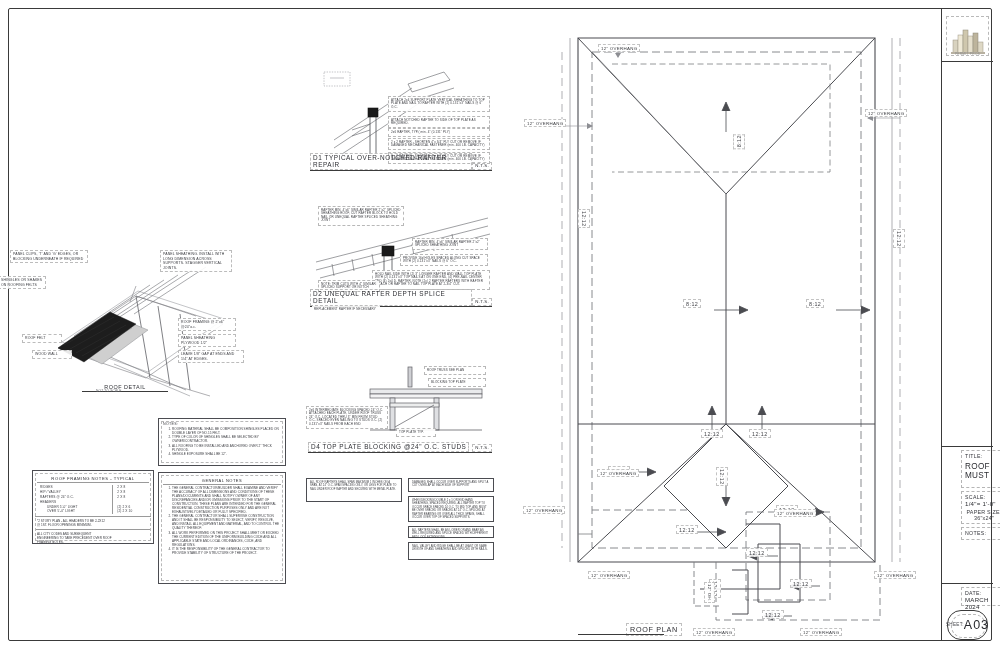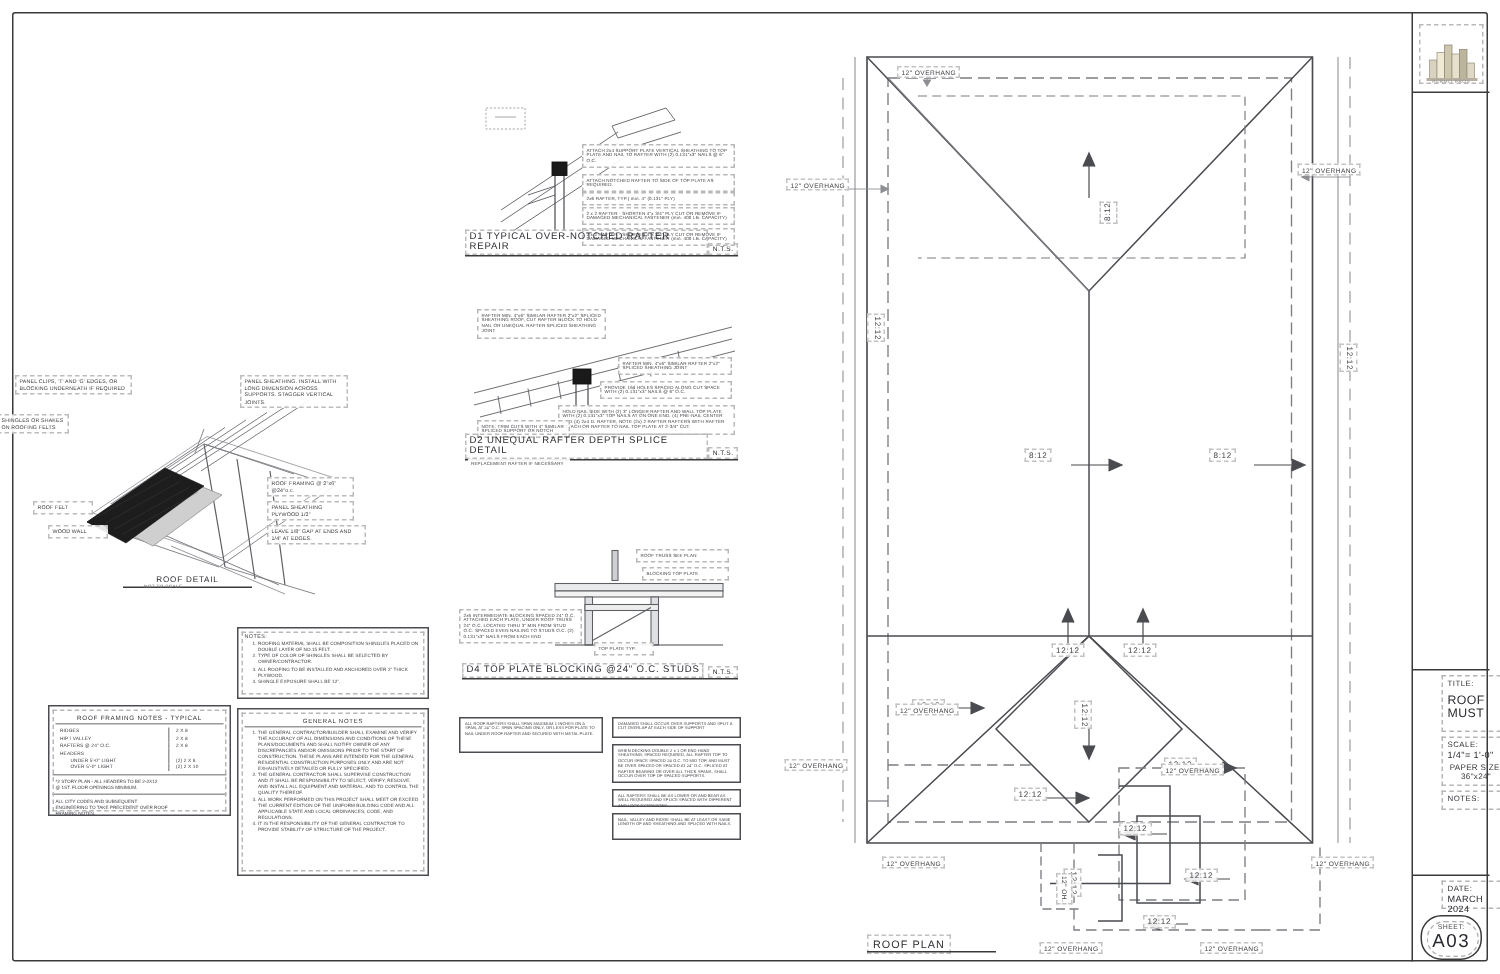--- a/index.html
+++ b/index.html
@@ -57,21 +57,21 @@
     border: 1px dashed #b5b5b5;
     padding: 2px 2px 3px 3px;
   }
   .tb-label { font-size: 5.2px; color: #33343a; letter-spacing: .35px; }
   .tb-value { font-size: 8.2px; color: #2b2c31; letter-spacing: .3px; line-height: 1.15; }
   .tb-value-sm { font-size: 6.1px; color: #2b2c31; letter-spacing: .25px; }
   .tb-value-xs { font-size: 5.4px; color: #3a3b40; letter-spacing: .2px; text-align:center; }
   .sheet-oval {
     position: absolute; left: 5px; width: 41px; height: 30px;
     border: 1.2px solid #3a3a3a; border-radius: 14px;
-    display: flex; flex-direction: column;
+    display: flex; 
     align-items: center; justify-content: center;
   }
   .sheet-oval-inner {
     position:absolute; left:3px; top:3px; width:35px; height:24px;
     border: 1px dashed #b5b5b5; border-radius: 12px;
   }
   .sheet-label { font-size: 4.6px; color: #4a4b50; letter-spacing: .3px; position:relative; margin-top:-1px;}
   .sheet-num { font-size: 12.5px; color: #2a2b30; letter-spacing: 1px; position:relative;}
 
   
@@ -143,21 +143,21 @@
     border: 1px dashed #c3c3c3;
     background: rgba(255,255,255,.92);
     padding: .5px 2px;
     white-space: nowrap;
   }
   .ohang.vert { writing-mode: vertical-rl; }
 
   .plan-title {
     position: absolute;
     font-size: 7.2px; letter-spacing: .7px; color: #2c2d32;
-    border: 1px dashed #c0c0c0; padding: 1px 3px;
+    border: 1px dashed #c0c0c0; padding: 1px 3px; margin-left: 48px;
   }
   .plan-title-rule {
     position: absolute; height: 0; border-top: 1.1px solid #3a3a3a;
   }
 
   
   .iso-label {
     position: absolute;
     font-size: 3.5px; line-height: 1.3; color: #3a3b40;
     border: 1px dashed #bcbcbc; background: rgba(255,255,255,.9);

